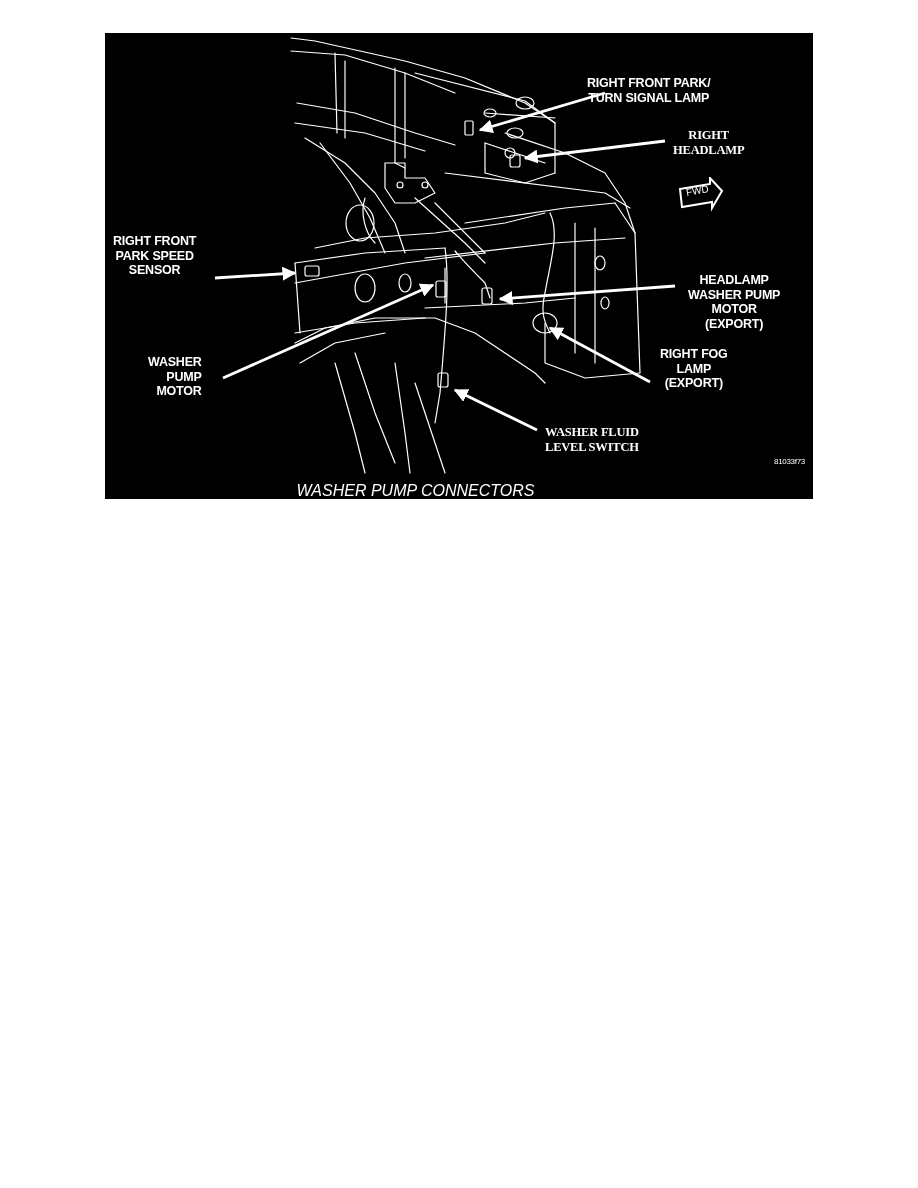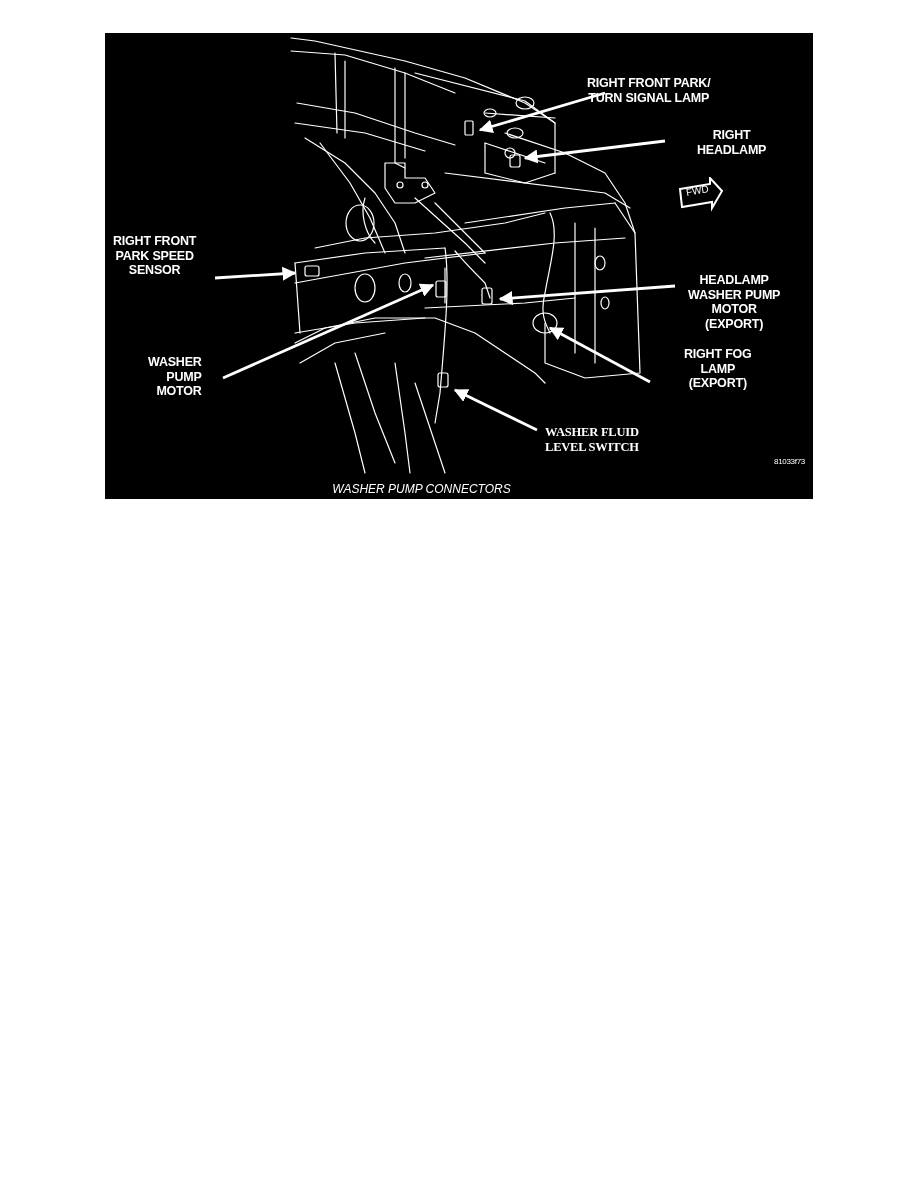--- a/index.html
+++ b/index.html
@@ -1,21 +1,21 @@
 <!DOCTYPE html>
 <html><head>
 <meta charset="utf-8">
 <style>
   html, body { margin: 0; padding: 0; background: #ffffff; }
   body { width: 918px; height: 1188px; position: relative; overflow: hidden; font-family: "Liberation Sans", sans-serif; }
   .figure { position: absolute; left: 105px; top: 33px; width: 708px; height: 466px; background: #000; overflow: hidden; }
   .figure svg.art { position: absolute; left: 0; top: 0; }
   .callout { position: absolute; color: #fff; font-family: "Liberation Sans", sans-serif; font-weight: bold; font-size: 12.5px; line-height: 14.5px; text-align: center; white-space: pre; letter-spacing: -0.2px; }
   .fig-id { position: absolute; color: #fff; font-family: "Liberation Sans", sans-serif; font-size: 8px; letter-spacing: -0.3px; padding-left: 12px; }
-  .caption { position: absolute; left: 18px; width: 597px; top: 449px; text-align: center; color: #fff; font-family: "Liberation Sans", sans-serif; font-style: italic; font-size: 12px; }
+  .caption { position: absolute; left: 12px; width: 597px; top: 449px; text-align: center; color: #fff; font-family: "Liberation Sans", sans-serif; font-style: italic; font-size: 16px; }
   .fwd { position: absolute; left: 572px; top: 144px; }
   .fwd-label { position: absolute; left: 581px; top: 152px; color:#fff; font-size: 10px; font-family: "Liberation Sans", sans-serif; transform: rotate(-10deg); }
 </style>
 </head>
 <body>
 
 <div class="figure">
   <svg class="art" width="708" height="466" viewBox="0 0 708 466" fill="none" stroke="#fff" stroke-width="1.2" stroke-linejoin="round" stroke-linecap="round">
 
     <path d="M186 5 L210 8 L300 28 L360 45 L420 70 L450 90"></path>
@@ -102,33 +102,33 @@
     </g>
   </svg>
 
   <svg class="fwd" width="50" height="36" viewBox="0 0 50 36">
     <path d="M3 12 L33 7 L33 1 L45 14 L35 31 L35 25 L5 30 Z" fill="none" stroke="#fff" stroke-width="2"></path>
   </svg>
   <div class="fwd-label">FWD</div>
 
   <div class="callout" style="left:482px; top:43px;">RIGHT FRONT PARK/
 TURN SIGNAL LAMP</div>
-  <div class="callout" style="left:592px; top:95px;">RIGHT
+  <div class="callout" style="left:568px; top:95px;font-family:Liberation Serif, serif;">RIGHT
 HEADLAMP</div>
   <div class="callout" style="left:8px; top:201px;">RIGHT FRONT
 PARK SPEED
 SENSOR</div>
   <div class="callout" style="left:583px; top:240px;">HEADLAMP
 WASHER PUMP
 MOTOR
 (EXPORT)</div>
   <div class="callout" style="left:43px; top:322px;text-align:right;">WASHER
 PUMP
 MOTOR</div>
-  <div class="callout" style="left:555px; top:314px;margin-left:24px;">RIGHT FOG
+  <div class="callout" style="left:555px; top:314px;">RIGHT FOG
 LAMP
 (EXPORT)</div>
   <div class="callout" style="left:440px; top:392px;font-family:Liberation Serif, serif;">WASHER FLUID
 LEVEL SWITCH</div>
 
   <div class="fig-id" style="left:657px; top:424px;">81033f73</div>
   <div class="caption">WASHER PUMP CONNECTORS</div>
 </div>
 
 </body></html>

